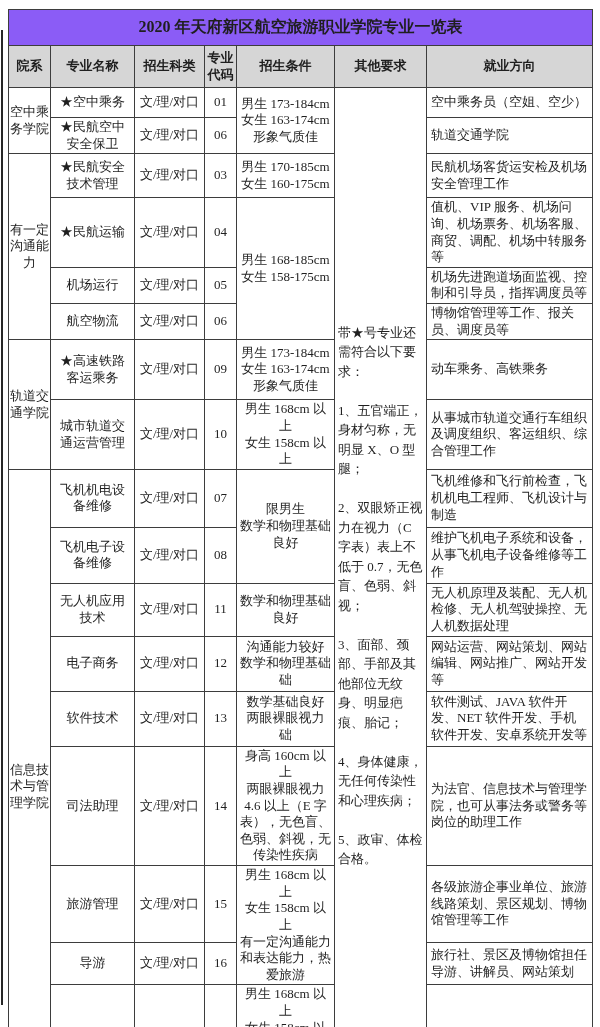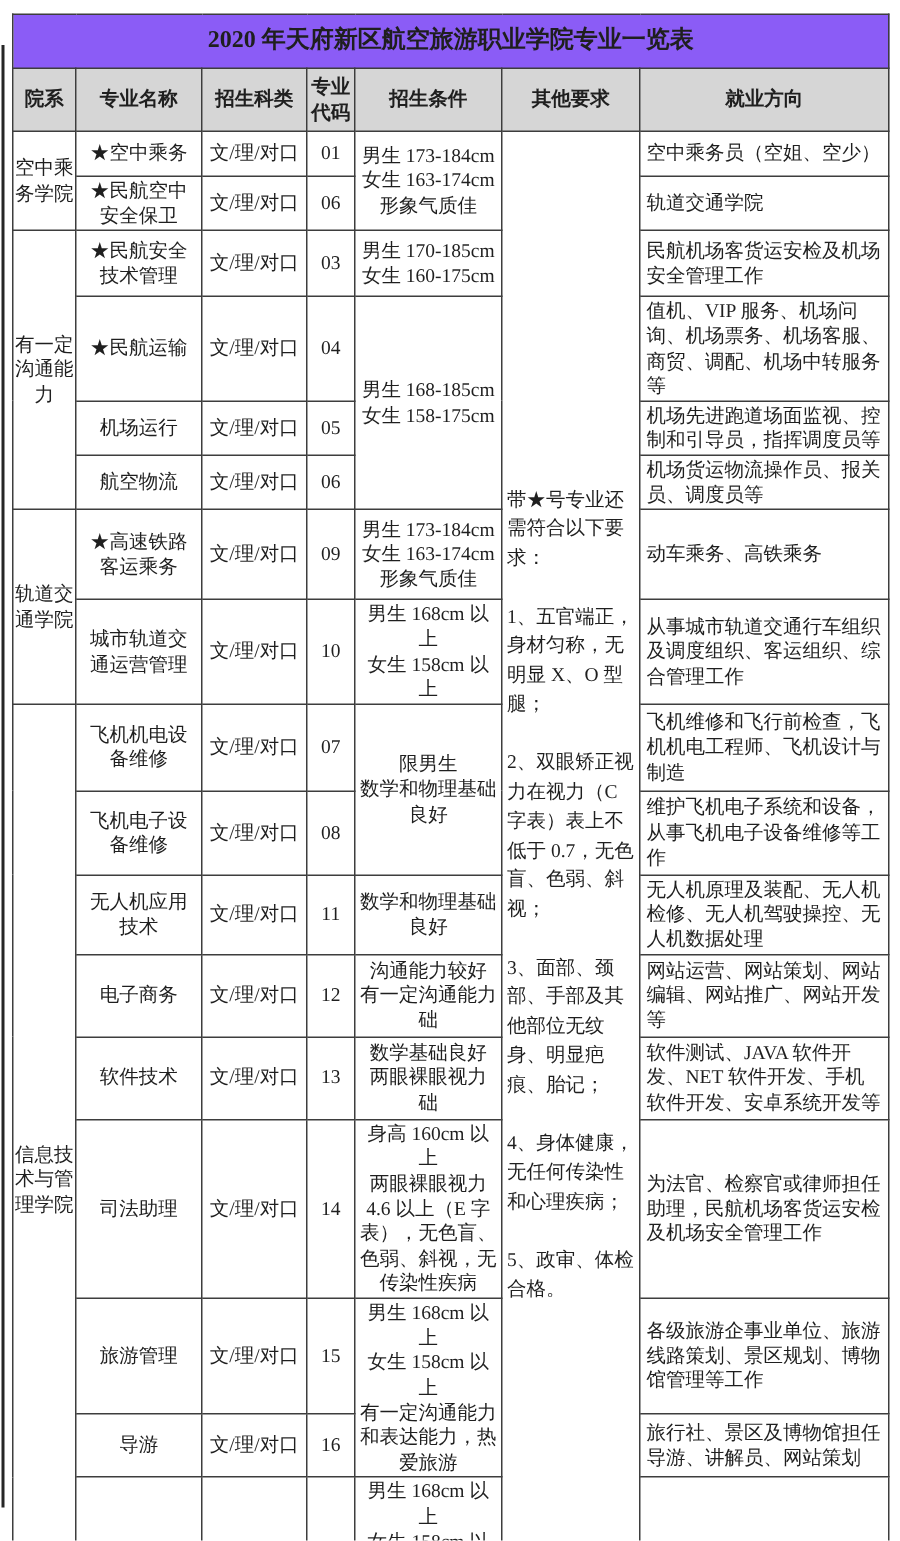--- a/index.html
+++ b/index.html
@@ -133,21 +133,21 @@
       <td>机场运行</td>
       <td>文/理/对口</td>
       <td>05</td>
       <td class="emp">机场先进跑道场面监视、控制和引导员，指挥调度员等</td>
     </tr>
 
     <tr style="height:29px">
       <td>航空物流</td>
       <td>文/理/对口</td>
       <td>06</td>
-      <td class="emp">机场货运物流操作员、报关员、调度员等</td>
+      <td class="emp">博物馆管理等工作、报关员、调度员等</td>
     </tr>
 
     <tr style="height:60px">
       <td class="dept" rowspan="2">轨道交通学院</td>
       <td>★高速铁路
 客运乘务</td>
       <td>文/理/对口</td>
       <td>09</td>
       <td>男生 173-184cm
 女生 163-174cm
@@ -193,21 +193,21 @@
       <td>数学和物理基础
 良好</td>
       <td class="emp">无人机原理及装配、无人机检修、无人机驾驶操控、无人机数据处理</td>
     </tr>
 
     <tr style="height:55px">
       <td>电子商务</td>
       <td>文/理/对口</td>
       <td>12</td>
       <td>沟通能力较好
-有一定沟通能力
+数学和物理基础
 础</td>
       <td class="emp">网站运营、网站策划、网站编辑、网站推广、网站开发等</td>
     </tr>
 
     <tr style="height:55px">
       <td>软件技术</td>
       <td>文/理/对口</td>
       <td>13</td>
       <td>数学基础良好
 两眼裸眼视力
@@ -218,21 +218,21 @@
     <tr style="height:95px">
       <td>司法助理</td>
       <td>文/理/对口</td>
       <td>14</td>
       <td>身高 160cm 以上
 两眼裸眼视力
 4.6 以上（E 字
 表），无色盲、
 色弱、斜视，无
 传染性疾病</td>
-      <td class="emp">为法官、检察官或律师担任助理，民航机场客货运安检及机场安全管理工作</td>
+      <td class="emp">为法官、信息技术与管理学院，也可从事法务或警务等岗位的助理工作</td>
     </tr>
 
     <tr style="height:65px">
       <td>旅游管理</td>
       <td>文/理/对口</td>
       <td>15</td>
       <td rowspan="2">男生 168cm 以上
 女生 158cm 以上
 有一定沟通能力
 和表达能力，热

